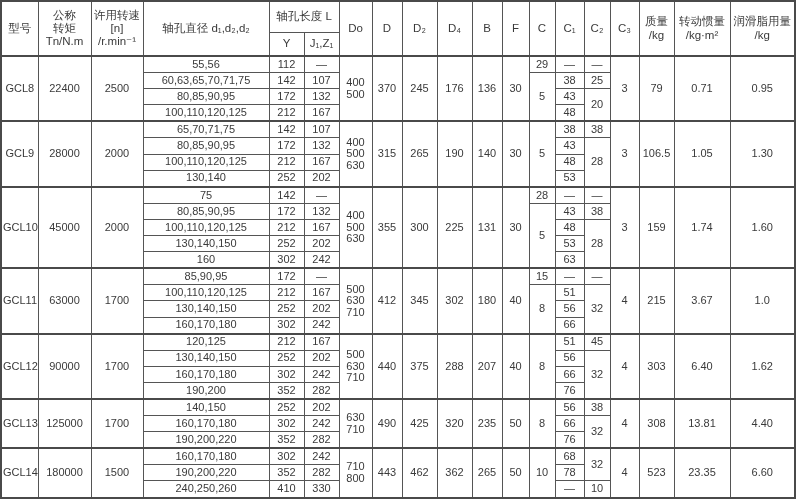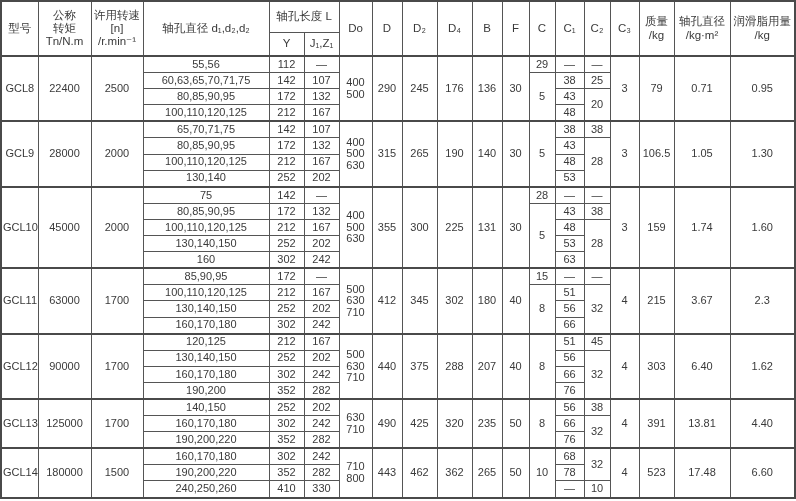--- a/index.html
+++ b/index.html
@@ -84,41 +84,41 @@
         <th rowspan="2">D₂</th>
         <th rowspan="2">D₄</th>
         <th rowspan="2">B</th>
         <th rowspan="2">F</th>
         <th rowspan="2">C</th>
         <th rowspan="2">C₁</th>
         <th rowspan="2">C₂</th>
         <th rowspan="2">C₃</th>
         <th rowspan="2">质量
 /kg</th>
-        <th rowspan="2">轴孔直径
+        <th rowspan="2">转动惯量
 /kg·m²</th>
         <th rowspan="2">润滑脂用量
 /kg</th>
       </tr>
       <tr>
         <th>Y</th>
         <th>J₁,Z₁</th>
       </tr>
     </thead>
   <tbody>
       <tr class="group-start">
         <td rowspan="4">GCL8</td>
         <td rowspan="4">22400</td>
         <td rowspan="4">2500</td>
         <td>55,56</td>
         <td>112</td>
         <td>—</td>
         <td rowspan="4">400
 500</td>
-        <td rowspan="4">290</td>
+        <td rowspan="4">370</td>
         <td rowspan="4">245</td>
         <td rowspan="4">176</td>
         <td rowspan="4">136</td>
         <td rowspan="4">30</td>
         <td>29</td>
         <td>—</td>
         <td>—</td>
         <td rowspan="4">3</td>
         <td rowspan="4">79</td>
         <td rowspan="4">0.71</td>
@@ -251,21 +251,21 @@
         <td rowspan="4">345</td>
         <td rowspan="4">302</td>
         <td rowspan="4">180</td>
         <td rowspan="4">40</td>
         <td>15</td>
         <td>—</td>
         <td>—</td>
         <td rowspan="4">4</td>
         <td rowspan="4">215</td>
         <td rowspan="4">3.67</td>
-        <td rowspan="4">2.3</td>
+        <td rowspan="4">1.0</td>
       </tr>
       <tr>
         <td>100,110,120,125</td>
         <td>212</td>
         <td>167</td>
         <td rowspan="3">8</td>
         <td>51</td>
         <td rowspan="3">32</td>
       </tr>
       <tr>
@@ -333,21 +333,21 @@
 710</td>
         <td rowspan="3">490</td>
         <td rowspan="3">425</td>
         <td rowspan="3">320</td>
         <td rowspan="3">235</td>
         <td rowspan="3">50</td>
         <td rowspan="3">8</td>
         <td>56</td>
         <td>38</td>
         <td rowspan="3">4</td>
-        <td rowspan="3">391</td>
+        <td rowspan="3">308</td>
         <td rowspan="3">13.81</td>
         <td rowspan="3">4.40</td>
       </tr>
       <tr>
         <td>160,170,180</td>
         <td>302</td>
         <td>242</td>
         <td>66</td>
         <td rowspan="2">32</td>
       </tr>
@@ -369,21 +369,21 @@
         <td rowspan="3">443</td>
         <td rowspan="3">462</td>
         <td rowspan="3">362</td>
         <td rowspan="3">265</td>
         <td rowspan="3">50</td>
         <td rowspan="3">10</td>
         <td>68</td>
         <td rowspan="2">32</td>
         <td rowspan="3">4</td>
         <td rowspan="3">523</td>
-        <td rowspan="3">17.48</td>
+        <td rowspan="3">23.35</td>
         <td rowspan="3">6.60</td>
       </tr>
       <tr>
         <td>190,200,220</td>
         <td>352</td>
         <td>282</td>
         <td>78</td>
       </tr>
       <tr>
         <td>240,250,260</td>

